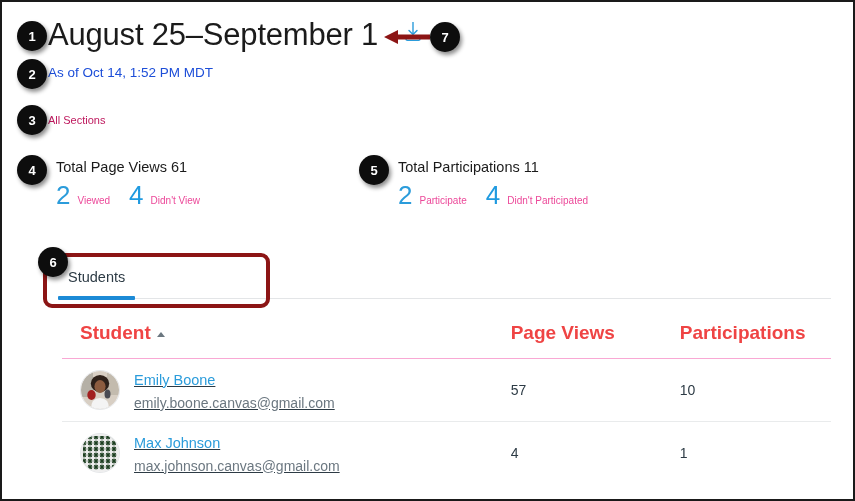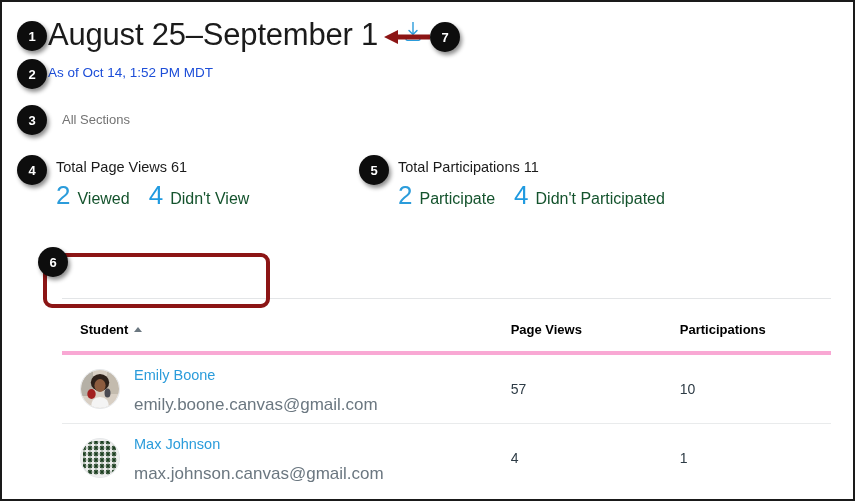--- a/index.html
+++ b/index.html
@@ -76,24 +76,24 @@
   .as-of {
     position: absolute;
     left: 46px;
     top: 62px;
     font-size: 13.5px;
     color: #1d4ed8;
     line-height: 18px;
   }
   .all-sections {
     position: absolute;
-    left: 60px;
+    left: 46px;
     top: 108px;
-    font-size: 13px;
-    color: #737373;
+    font-size: 11px;
+    color: #be185d;
     line-height: 20px;
   }
 
   
   .arrow-7 {
     position: absolute;
     left: 382px;
     top: 27px;
     width: 46px;
     height: 16px;
@@ -134,22 +134,22 @@
   .stat-pair + .stat-pair { margin-left: 19px; }
   .stat-num {
     font-size: 26px;
     line-height: 26px;
     font-weight: 300;
     color: #2b9cdb;
     font-family: "Liberation Sans", sans-serif;
   }
   .stat-num.alt { color: #1f9ae0; }
   .stat-label {
-    font-size: 16px;
-    color: #14532d;
+    font-size: 10px;
+    color: #ec4899;
     margin-left: 7px;
     line-height: 20px;
   }
 
   
   .tabs-wrap {
     position: absolute;
     left: 60px;
     top: 258px;
     right: 22px;
@@ -199,25 +199,25 @@
   .table {
     position: absolute;
     left: 60px;
     top: 312px;
     right: 22px;
     border-collapse: collapse;
     width: calc(100% - 82px);
   }
   .table th {
     text-align: left;
-    font-size: 13px;
+    font-size: 19px;
     font-weight: bold;
-    color: #000000;
+    color: #ef4444;
     padding: 8px 0 14px 18px;
-    border-bottom: 4px solid #f9a8d4;
+    border-bottom: 1px solid #f9a8d4;
     white-space: nowrap;
   }
   .th-student { width: 56%; }
   .th-views   { width: 22%; }
   .th-parts   { width: 22%; }
 
   .sort-caret {
     display: inline-block;
     width: 0;
     height: 0;
@@ -244,33 +244,33 @@
   .avatar {
     width: 38px;
     height: 38px;
     border-radius: 50%;
     flex: 0 0 38px;
     overflow: hidden;
     border: 1px solid #e6e8ea;
     background: #f2f2f2;
   }
   .avatar svg { display: block; }
-  .student-text { margin-left: 14px; }
+  .student-text { margin-left: 14px; text-decoration: underline; }
   .student-name {
     color: #2b9cdb;
     font-size: 14.5px;
     text-decoration: none;
     cursor: pointer;
     display: block;
     line-height: 18px;
   }
   .student-email {
     color: #6b7780;
-    font-size: 17px;
-    margin-top: 14px;
+    font-size: 14px;
+    margin-top: 7px;
     display: block;
     line-height: 14px;
   }
   .num-cell { font-size: 14px; color: #2d3b45; }
 </style>
 </head>
 <body>
 
 <div id="page">
 
@@ -320,20 +320,21 @@
           <span class="stat-num alt">4</span>
           <span class="stat-label">Didn't Participated</span>
         </div>
       </div>
     </div>
 
   </div>
 
   <div class="tabs-wrap">
     <div class="tabs">
+      <div class="tab active">Students</div>
     </div>
   </div>
   <div class="tab-highlight"></div>
 
   <table class="table">
     <thead>
       <tr>
         <th class="th-student"><span>Student</span><span class="sort-caret"></span></th>
         <th class="th-views">Page Views</th>
         <th class="th-parts">Participations</th>

